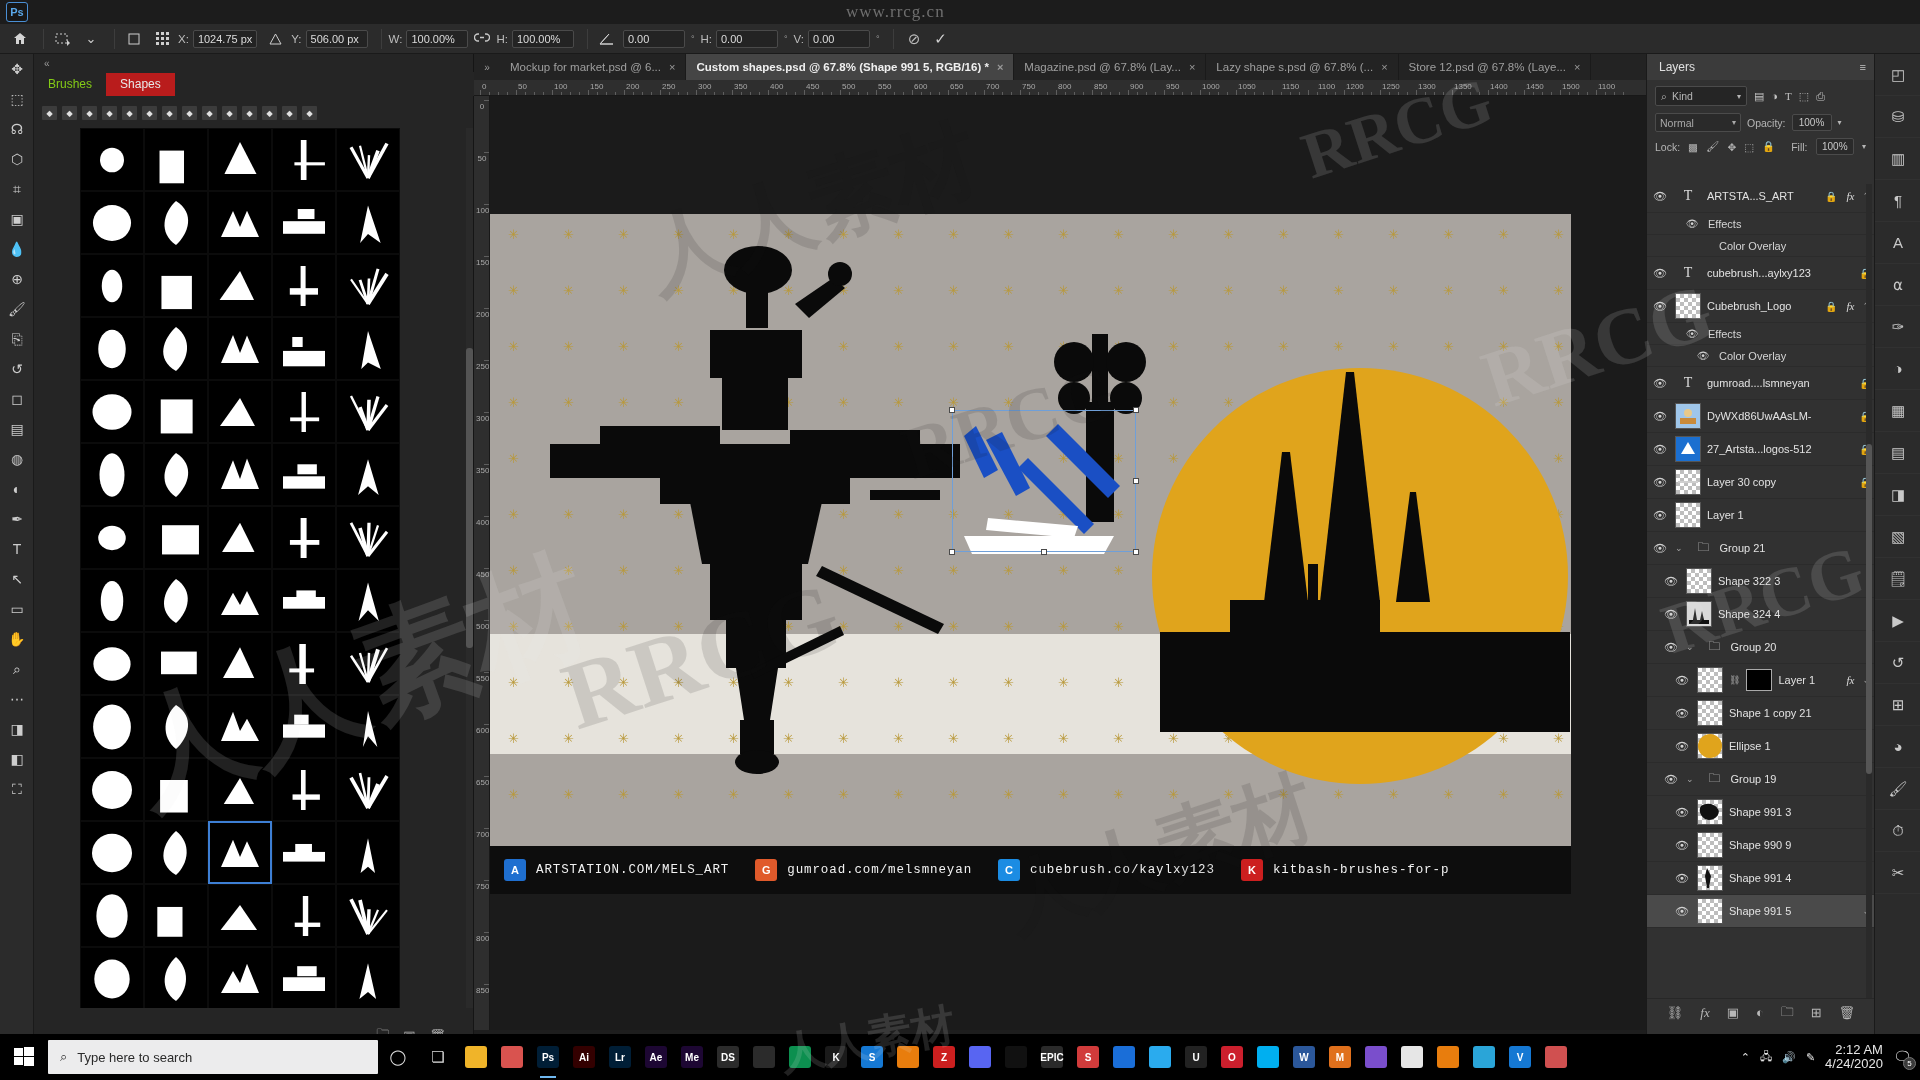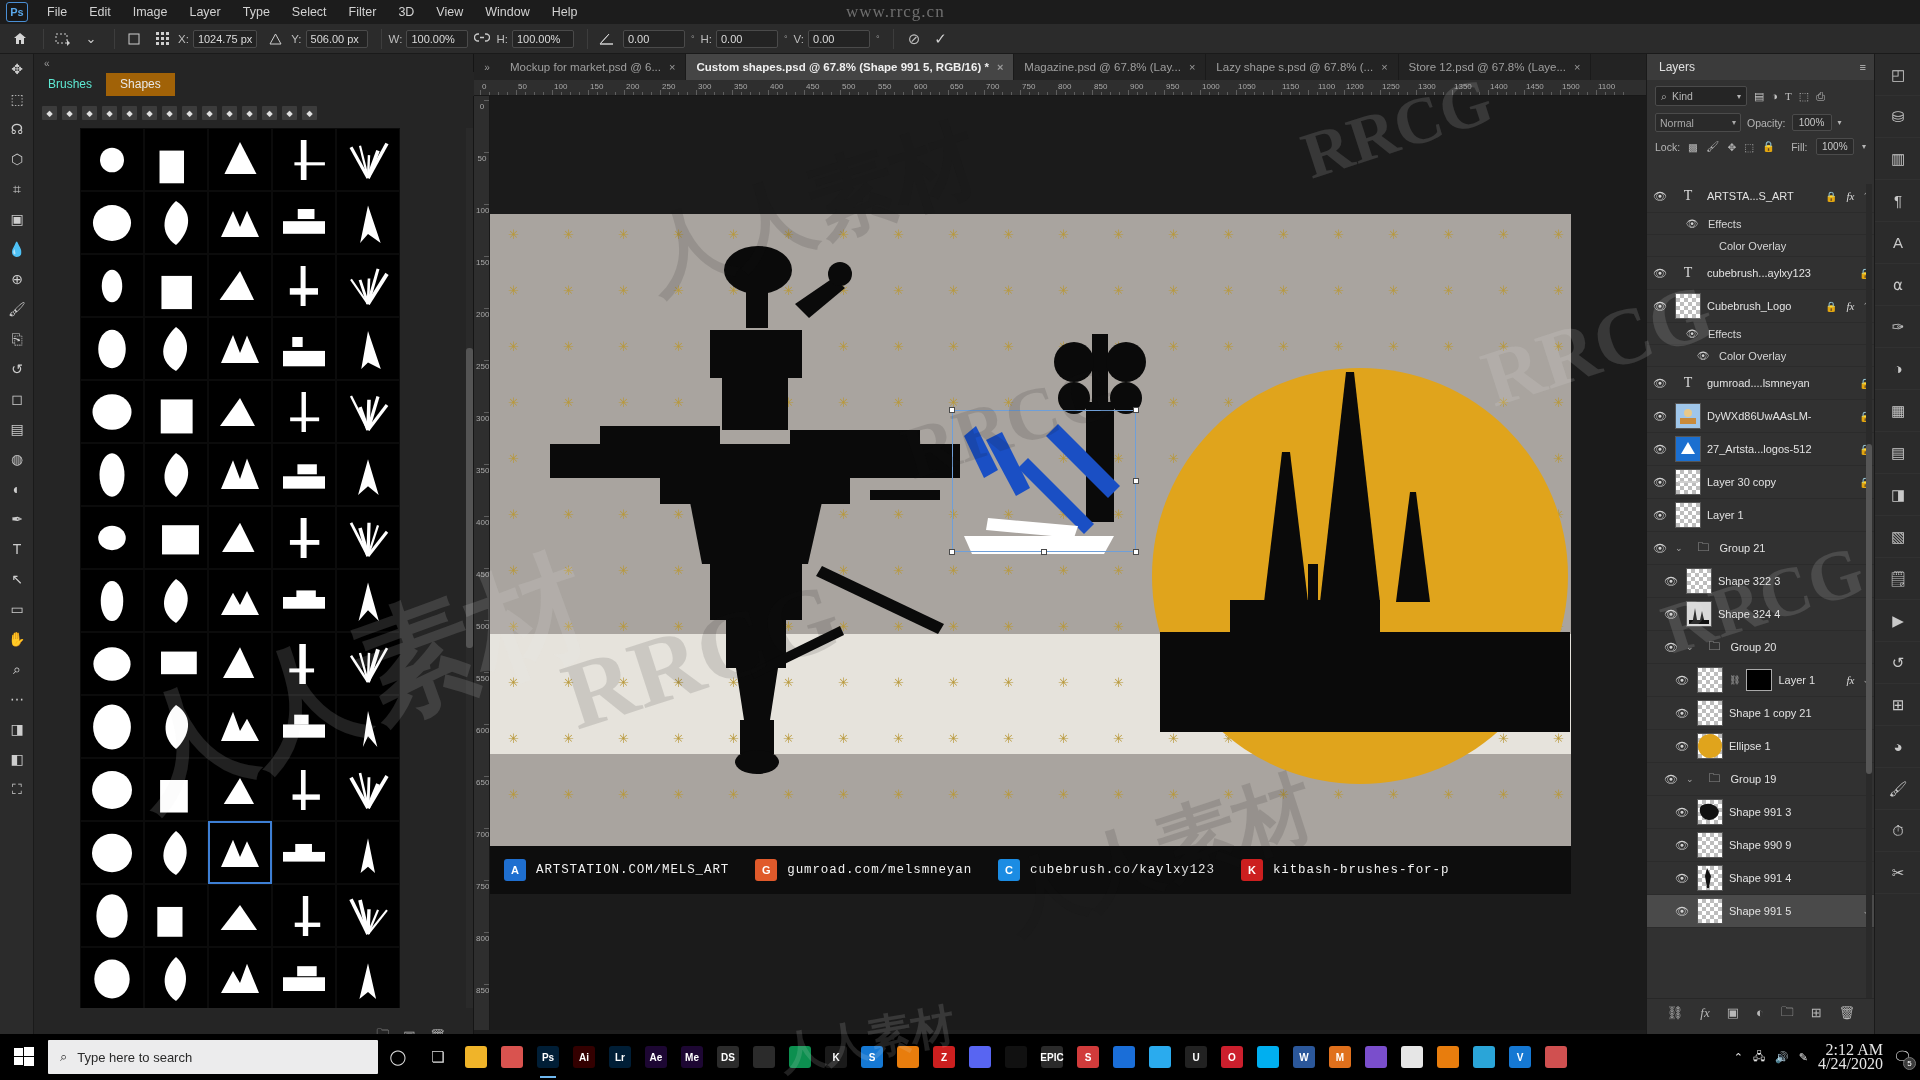--- a/index.html
+++ b/index.html
@@ -38,22 +38,22 @@
     background:#2b2b2b; border-right:1px solid #1a1a1a; }
   .ls-btn { width:34px; height:30px; display:flex; align-items:center; justify-content:center;
     color:#cdcdcd; font-size:14px; }
 
   
   .shapespanel { position:absolute; left:34px; top:54px; width:440px; height:1004px;
     background:#252525; border-right:1px solid #151515; }
   .sp-collapse { position:absolute; left:44px; top:58px; font-size:10px; color:#9a9a9a; }
   .sp-tabs { position:absolute; left:34px; top:72px; width:440px; height:24px;
     display:flex; align-items:flex-end; background:#252525; }
-  .sp-tab { font-size:12px; color:#5eead4; padding:4px 14px 5px 14px; }
-  .sp-tab.active { color:#e8e8e8; background:#a16207; }
+  .sp-tab { font-size:12px; color:#84cc16; padding:4px 14px 5px 14px; }
+  .sp-tab.active { color:#e8e8e8; background:#b91c1c; }
   .sp-menu { position:absolute; right:8px; top:76px; color:#9a9a9a; font-size:11px; }
   .sp-toolrow { position:absolute; left:42px; top:104px; width:340px; height:18px;
     display:flex; align-items:center; gap:5px; }
   .sp-toolrow .mini { width:15px; height:14px; background:#3c3c3c; border-radius:1px;
     display:flex; align-items:center; justify-content:center; font-size:8px; color:#e0e0e0; }
   .shapegrid { position:absolute; left:80px; top:128px; width:320px; height:880px;
     background:#000; display:grid; grid-template-columns:repeat(5,64px);
     grid-auto-rows:63px; overflow:hidden; }
   .shapecell { position:relative; border:1px solid #0b0b0b; display:flex;
     align-items:center; justify-content:center; overflow:hidden; }
@@ -177,51 +177,38 @@
   .tb-icn { width:40px; height:46px; display:flex; align-items:center; justify-content:center;
     color:#ddd; font-size:15px; }
   .tb-app { width:36px; height:46px; display:flex; align-items:center; justify-content:center;
     position:relative; }
   .tb-app .sq { width:22px; height:22px; border-radius:3px; display:flex;
     align-items:center; justify-content:center; font-size:10px; font-weight:bold; color:#fff; }
   .tb-app.run:after { content:""; position:absolute; bottom:2px; left:10px; width:16px;
     height:2px; background:#6fb8f0; }
   .tb-right { position:absolute; right:0; bottom:0; height:46px; display:flex;
     align-items:center; gap:10px; padding-right:8px; color:#e6e6e6; font-size:11px; }
-  .tb-clock { text-align:right; line-height:14px; font-size:16px;font-family:Liberation Serif, serif; }
+  .tb-clock { text-align:right; line-height:14px; font-size:13px; }
   .tb-badge { position:relative; }
   .tb-badge .cnt { position:absolute; right:-4px; bottom:-4px; width:13px; height:13px;
     border-radius:50%; background:#3a3a3a; color:#fff; font-size:8px;
     display:flex; align-items:center; justify-content:center; border:1px solid #777; }
 
   
   .wm { position:absolute; color:rgba(235,235,235,.14); font-weight:bold;
     font-family:"Liberation Serif", serif; pointer-events:none; user-select:none; white-space:nowrap; }
   .wm.dark { color:rgba(20,20,20,.13); }
 </style>
 </head>
 <body>
 
 <div id="app">
 
   <div class="menubar">
     <div class="ps-logo">Ps</div>
-    <div id="menuitems" style="display:flex">
-        <div class="menuitem">File</div>
-        <div class="menuitem">Edit</div>
-        <div class="menuitem">Image</div>
-        <div class="menuitem">Layer</div>
-        <div class="menuitem">Type</div>
-        <div class="menuitem">Select</div>
-        <div class="menuitem">Filter</div>
-        <div class="menuitem">3D</div>
-        <div class="menuitem">View</div>
-        <div class="menuitem">Window</div>
-        <div class="menuitem">Help</div>
-      </div>
   </div>
   <div class="watermark-top">www.rrcg.cn</div>
 
   <div class="optionsbar">
     <div class="ob-icon">
       <svg width="14" height="13" viewBox="0 0 14 13">
           <path d="M7 1 1 6h2v6h3V8h2v4h3V6h2z" fill="#d4d4d4"></path>
         </svg>
     </div>
     <div class="ob-sep"></div>

